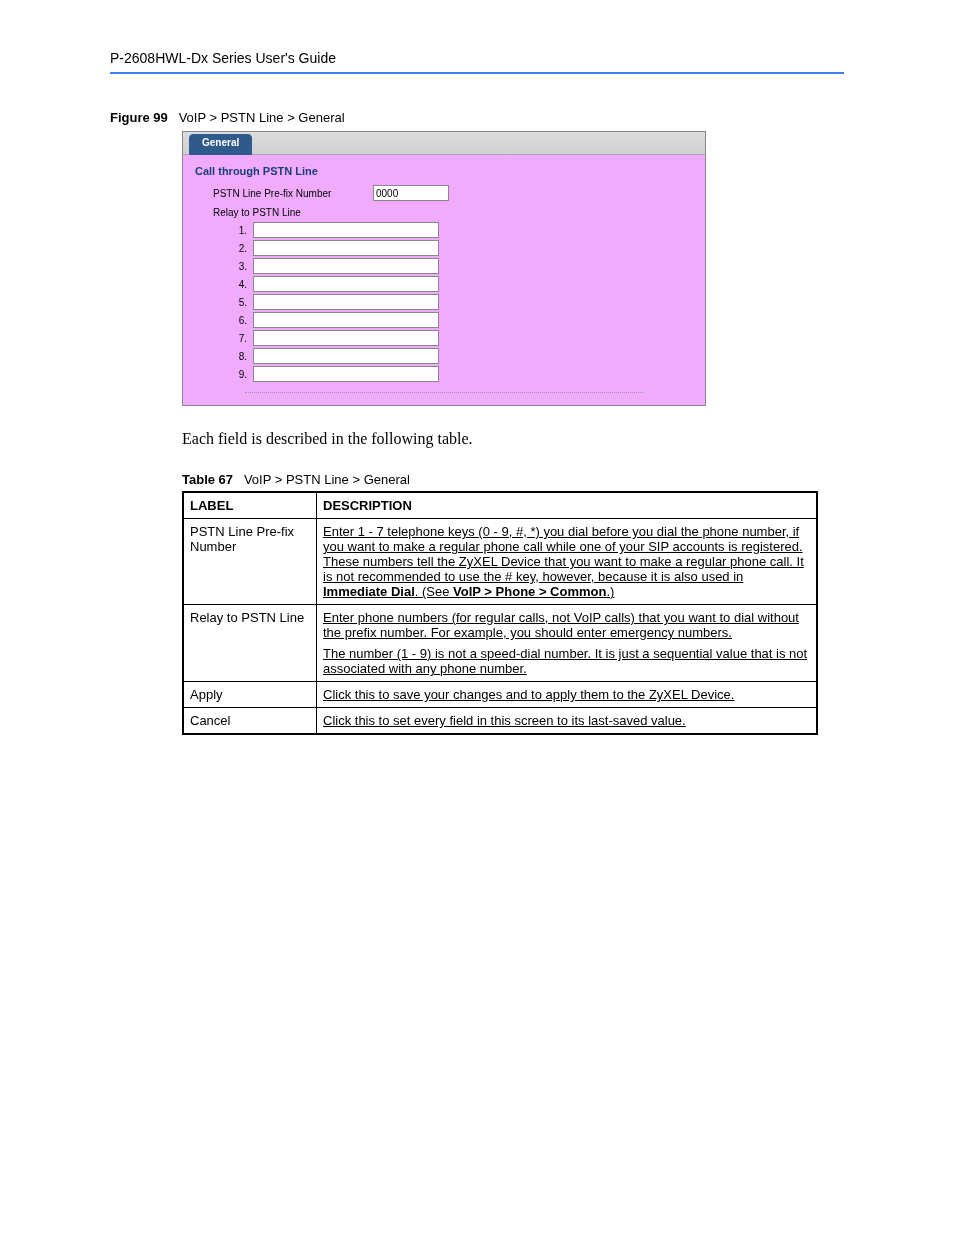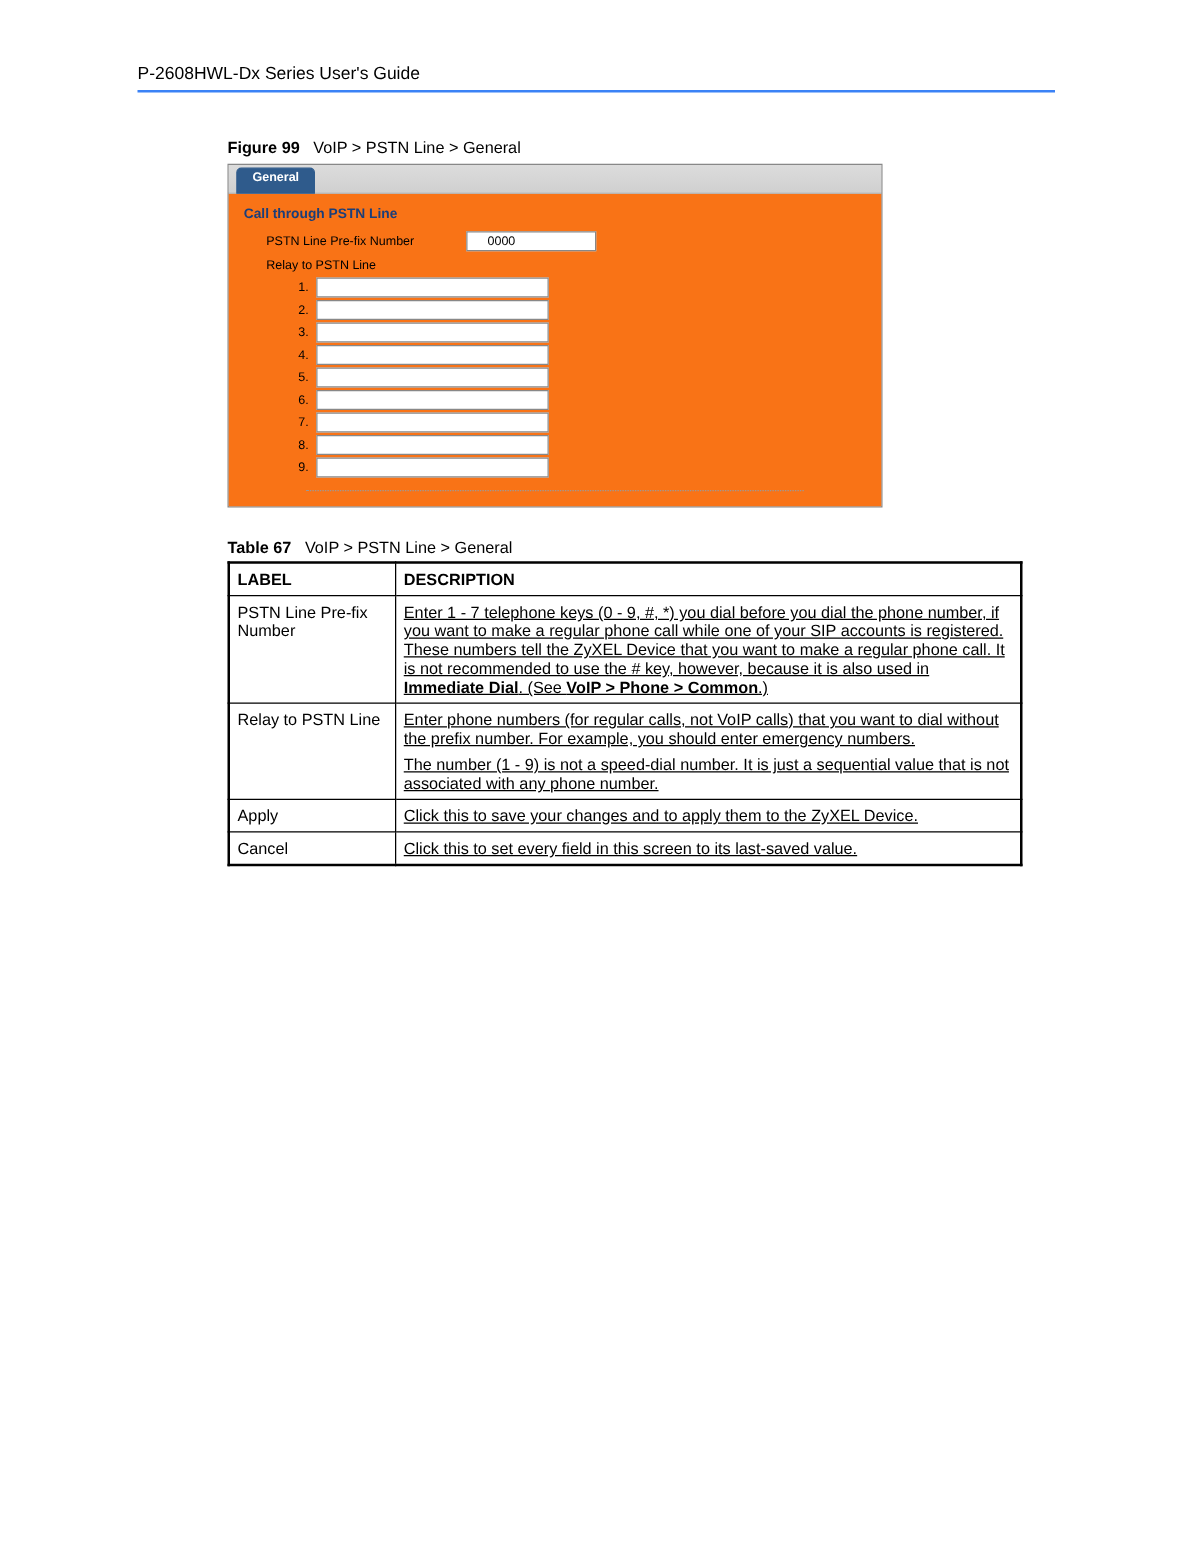--- a/index.html
+++ b/index.html
@@ -15,21 +15,20 @@
     box-sizing: border-box;
   }
   .header-top {
     font-size: 14px;
     padding-bottom: 6px;
     border-bottom: 2px solid #3b82f6;
     margin-bottom: 36px;
   }
   .figure-caption {
     font-size: 13px;
-    margin-left: 72px;
     margin-bottom: 6px;
   }
   .figure-caption b { font-weight: bold; }
 
   
   .router-shot {
     margin-left: 72px;
     width: 524px;
     border: 1px solid #888;
     background: #f5f5f5;
@@ -53,41 +52,41 @@
     padding: 2px 12px 0 12px;
     background: #2f5b8c;
     color: #fff;
     font-weight: bold;
     font-size: 10px;
     border: 1px solid #2f5b8c;
     border-top-left-radius: 4px;
     border-top-right-radius: 4px;
   }
   .shot-body {
-    background: #f97316;
+    background: #f0abfc;
     padding: 10px 12px 6px 12px;
   }
   .section-title {
     font-weight: bold;
     color: #1a3e7a;
     font-size: 11px;
     margin-bottom: 8px;
   }
   .form-row {
     display: flex;
     align-items: center;
     margin: 2px 0 6px 18px;
     font-size: 10px;
   }
   .form-row .lbl { width: 160px; }
   .form-row input.wide {
     width: 70px;
     height: 14px;
     font-size: 10px;
-    padding: 0 16px;
+    padding: 0 2px;
     border: 1px solid #888;
     background: #fff;
   }
   .sub-label {
     font-size: 10px;
     margin: 4px 0 4px 18px;
   }
   .relay-list { margin-left: 38px; }
   .relay-row {
     display: flex;
@@ -235,20 +234,21 @@
             <span class="num">9.</span>
             <input type="text" style="">
           </div>
         </div>
 
       <hr class="dotted-sep">
 
     </div>
   </div>
 
+  <p class="para">Each field is described in the following table.</p>
 
   <div class="table-caption">
     <b>Table 67</b>&nbsp;&nbsp;&nbsp;<span>VoIP &gt; PSTN Line &gt; General</span>
   </div>
 
   <table class="desc">
     <thead>
       <tr>
         <th style="width:120px;">LABEL</th>
         <th>DESCRIPTION</th>

